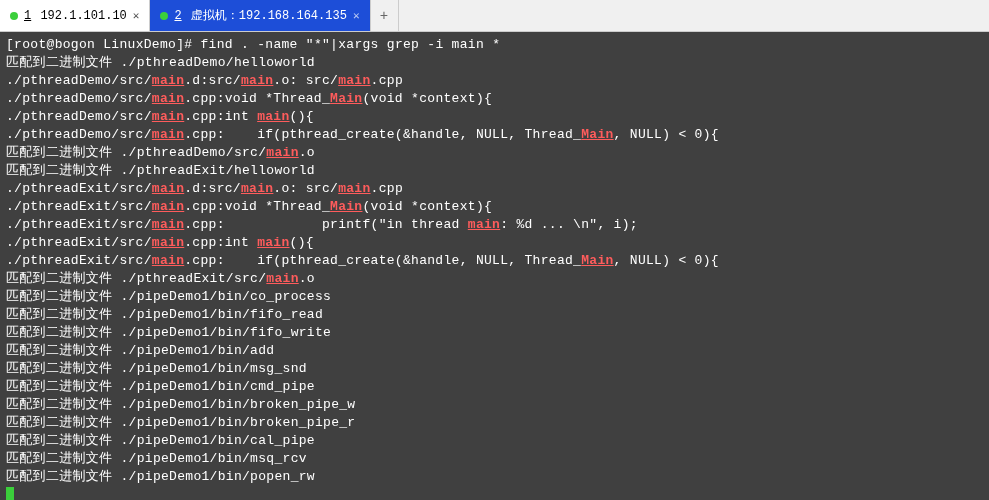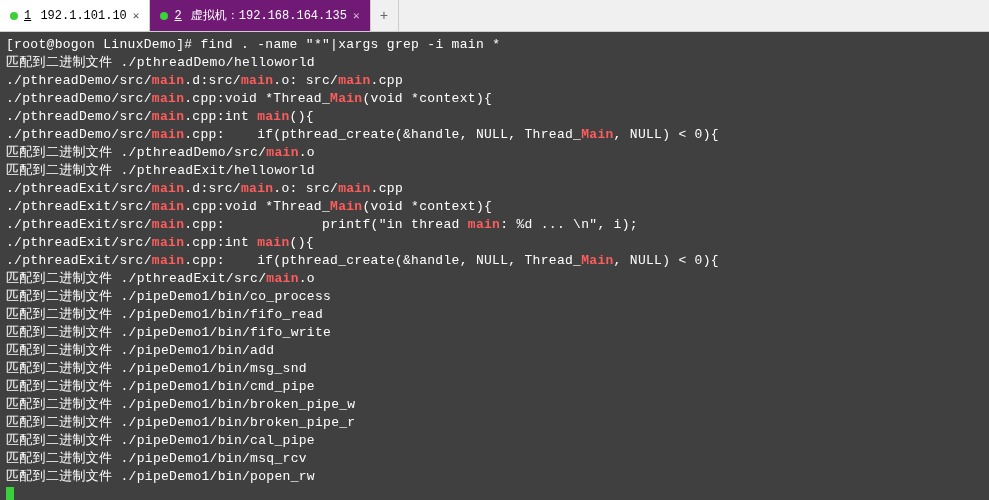--- a/index.html
+++ b/index.html
@@ -22,21 +22,21 @@
   display: flex;
   align-items: center;
   padding: 0 10px;
   border-right: 1px solid #ccc;
   font-size: 12px;
   cursor: pointer;
   background: #fff;
   gap: 6px;
 }
 .tab.active {
-  background: #701a75;
+  background: #1d4ed8;
   color: #fff;
   align-items: center;
 }
 .tab .num {
   text-decoration: underline;
   margin-right: 2px;
 }
 .tab .dot {
   width: 8px;
   height: 8px;
@@ -62,21 +62,21 @@
   background: #404040;
   color: #fff;
   padding: 4px 6px;
   line-height: 18px;
   white-space: pre;
   height: calc(500px - 26px);
   overflow: hidden;
   letter-spacing: 0.3px;
 }
 .prompt-line .cmd { color: #fff; }
-.grep-match { color: #ff5c5c; font-weight: bold; }
+.grep-match { color: #ff5c5c; font-weight: bold; text-decoration: underline; }
 .cursor {
   display: inline-block;
   width: 8px;
   height: 15px;
   background: #3bcf3b;
   vertical-align: text-bottom;
 }
 </style>
 </head>
 <body>

